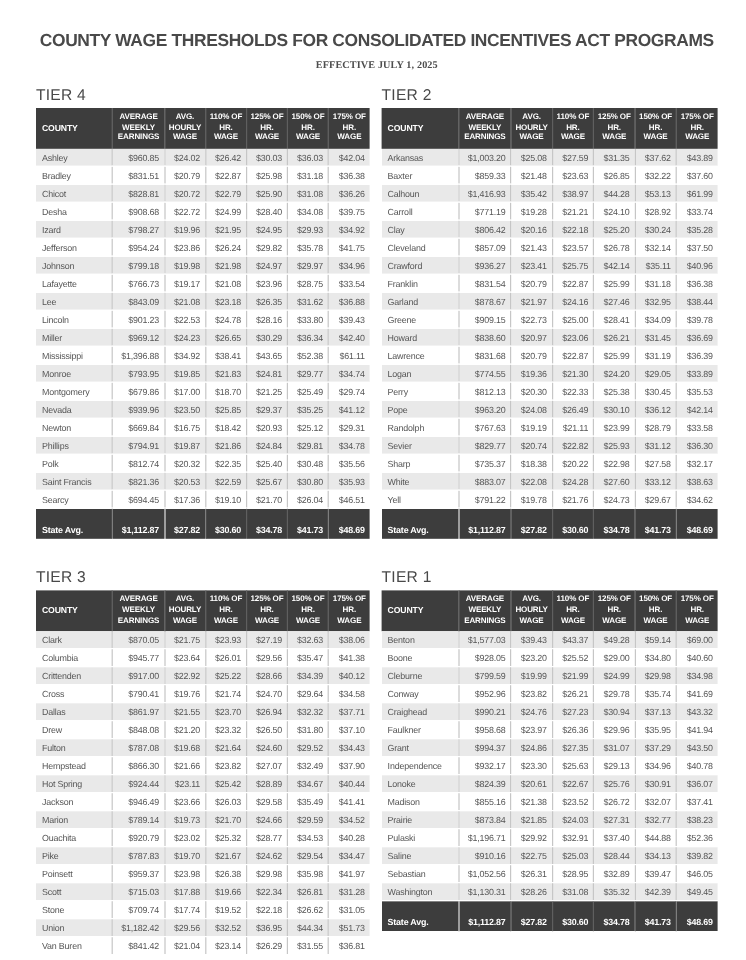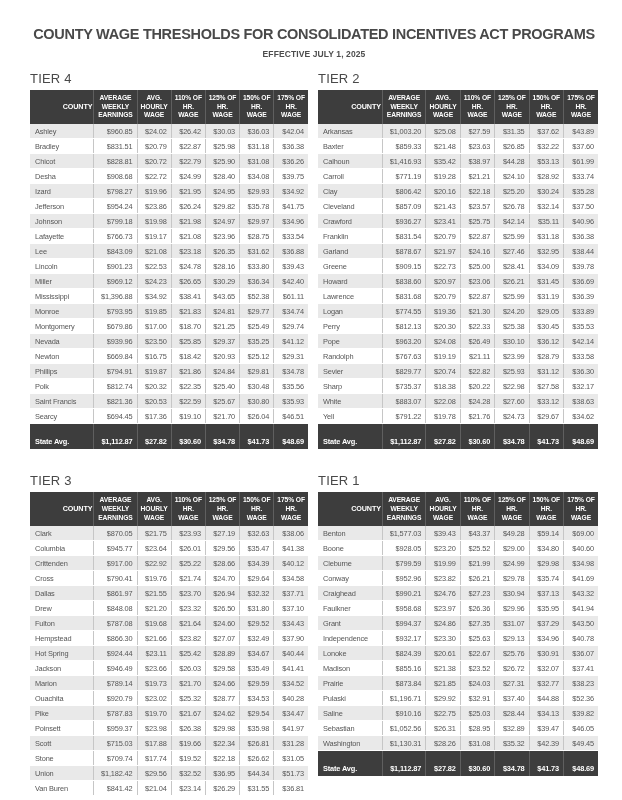--- a/index.html
+++ b/index.html
@@ -21,20 +21,21 @@
     color: #494949;
     font-stretch: condensed;
   }
   .doc-subtitle {
     margin: 0 0 12px 0;
     font-size: 8.5px;
     font-weight: bold;
     text-align: center;
     letter-spacing: 0.1px;
     color: #4d4d4d;
+    font-family: Liberation Serif, serif;
   }
 
   .grid {
     display: grid;
     grid-template-columns: 278px 280px;
     column-gap: 10px;
     row-gap: 24px;
     align-items: start;
   }
   .tier-title {
@@ -58,21 +59,21 @@
     font-size: 6.7px;
     font-weight: bold;
     text-align: center;
     vertical-align: middle;
     padding: 4px 1px;
     line-height: 1.3;
     letter-spacing: -0.1px;
     border-left: 1px solid #5f5f5f;
   }
   table.wage th:first-child {
-    text-align: right;
+    text-align: left;
     padding-left: 5px;
     font-size: 7.2px;
     border-left: none;
   }
   table.wage td {
     font-size: 7.4px;
     color: #565656;
     text-align: right;
     padding: 2.5px 4px 2.5px 1px;
     letter-spacing: -0.15px;

